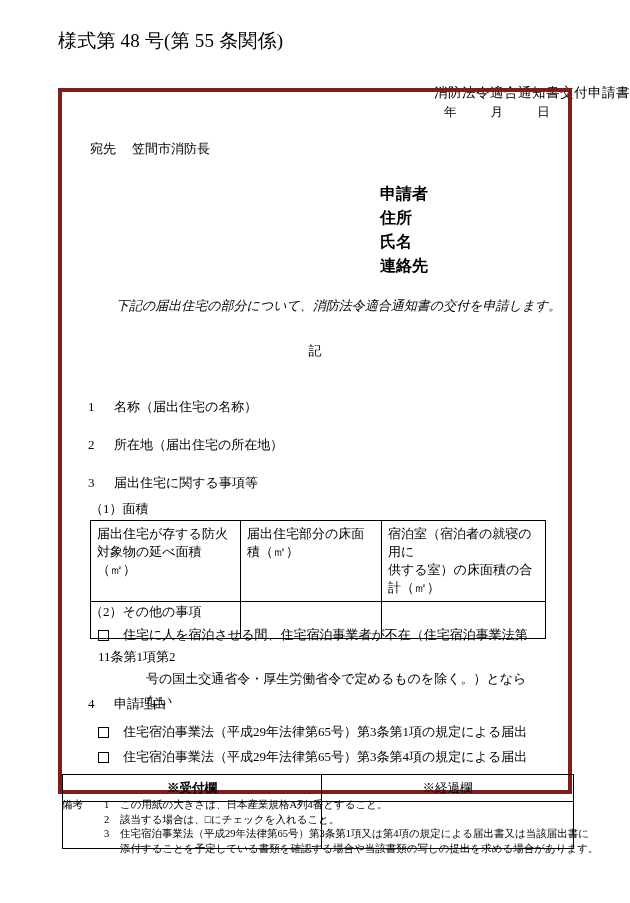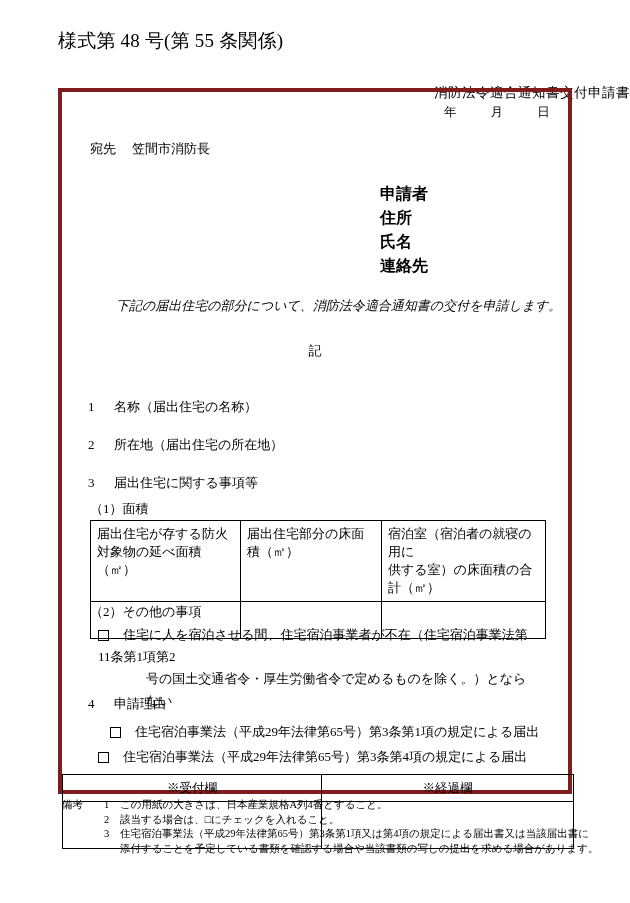--- a/index.html
+++ b/index.html
@@ -137,21 +137,21 @@
     height: 9px;
     border: 1px solid #000;
     margin-right: 14px;
     vertical-align: middle;
     position: relative;
     top: -1px;
   }
   .cr-1 { left: 36px; top: 532px; width: 440px; }
   .cr-1 .line2 { display: block; padding-left: 48px; }
   .item-4 { top: 603px; }
-  .cr-2 { left: 48px; top: 629px; }
+  .cr-2 { left: 36px; top: 629px; }
   .cr-3 { left: 36px; top: 654px; }
   .receipt-table {
     position: absolute;
     left: 0px;
     top: 682px;
     width: 512px;
     border-collapse: collapse;
     font-size: 12.5px;
   }
   .receipt-table td {
@@ -159,21 +159,21 @@
     border-bottom: 1px solid #000;
     border-left: 1px solid #000;
     border-right: 1px solid #000;
   }
   .receipt-table td.hdr {
     text-align: center;
     padding: 4px 0;
     height: 18px;
   }
   .receipt-table td.body { height: 44px; }
-  .receipt-table td.left { width: 256px; }
+  .receipt-table td.left { width: 256px; font-weight: bold; }
   .remarks {
     position: absolute;
     left: 62px;
     top: 798px;
     width: 520px;
     font-size: 10.5px;
     line-height: 14.5px;
   }
   .remarks .r-line { white-space: nowrap; }
   .remarks .num { display: inline-block; width: 16px; text-align: left; }

